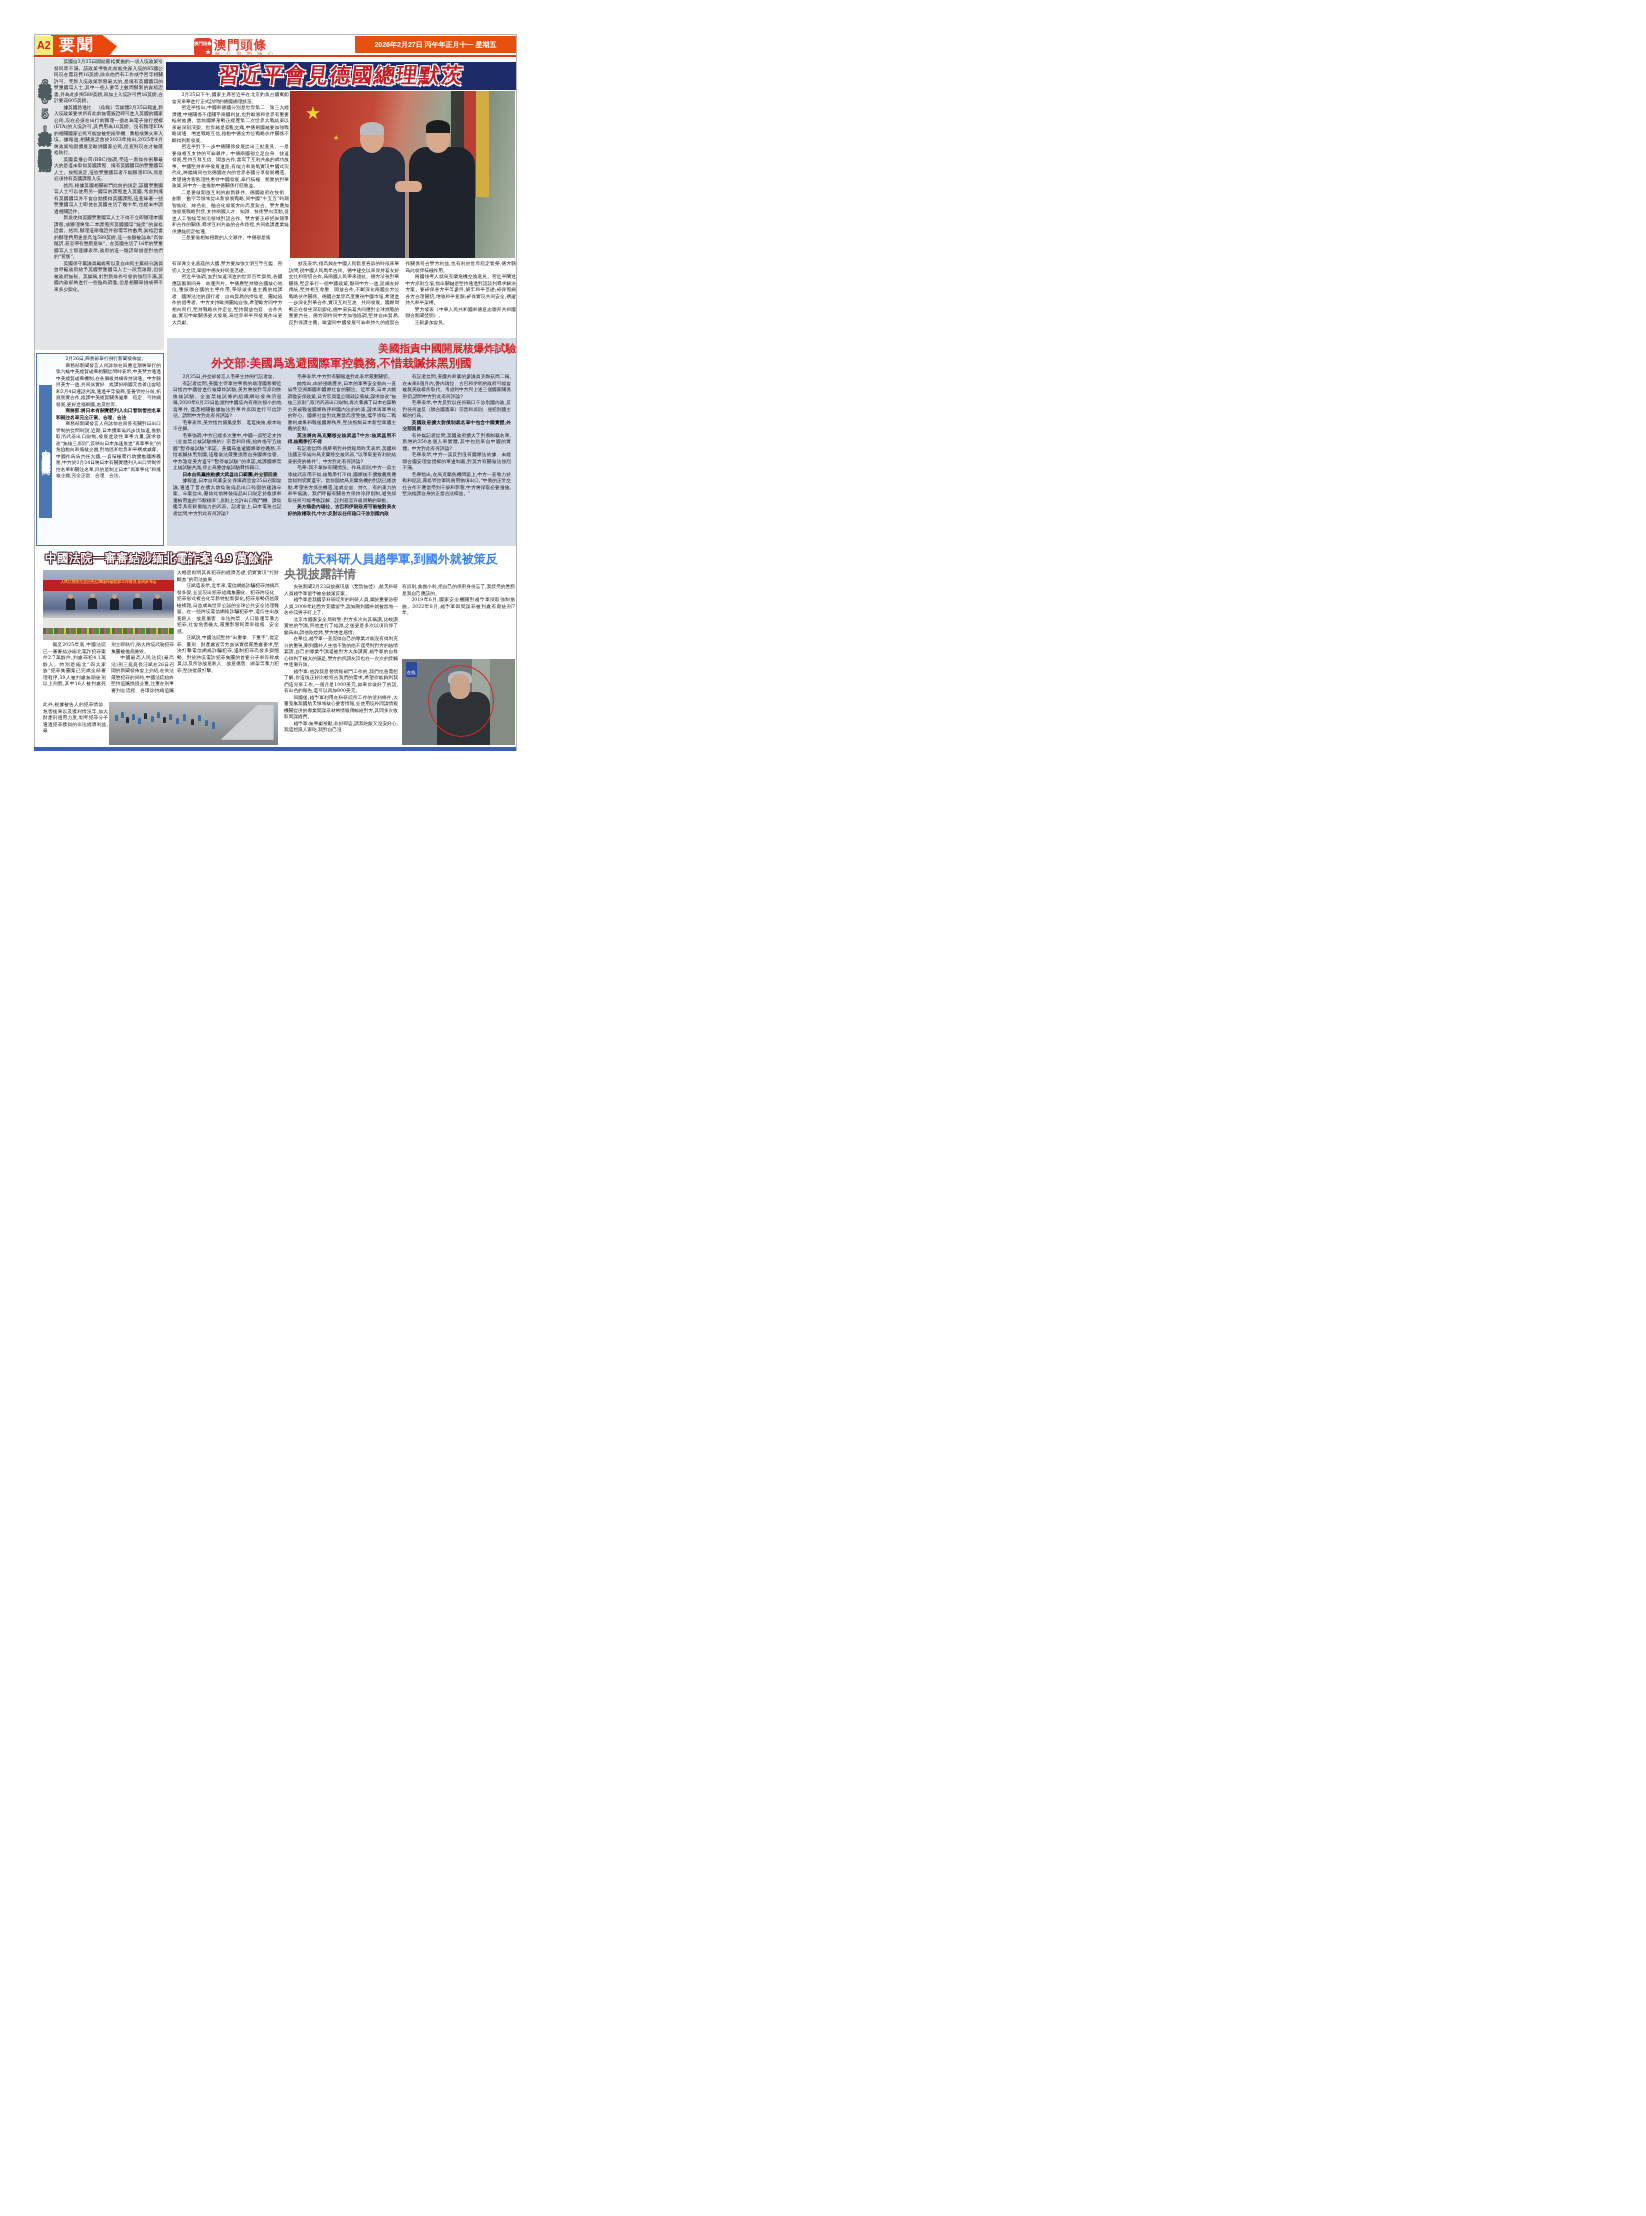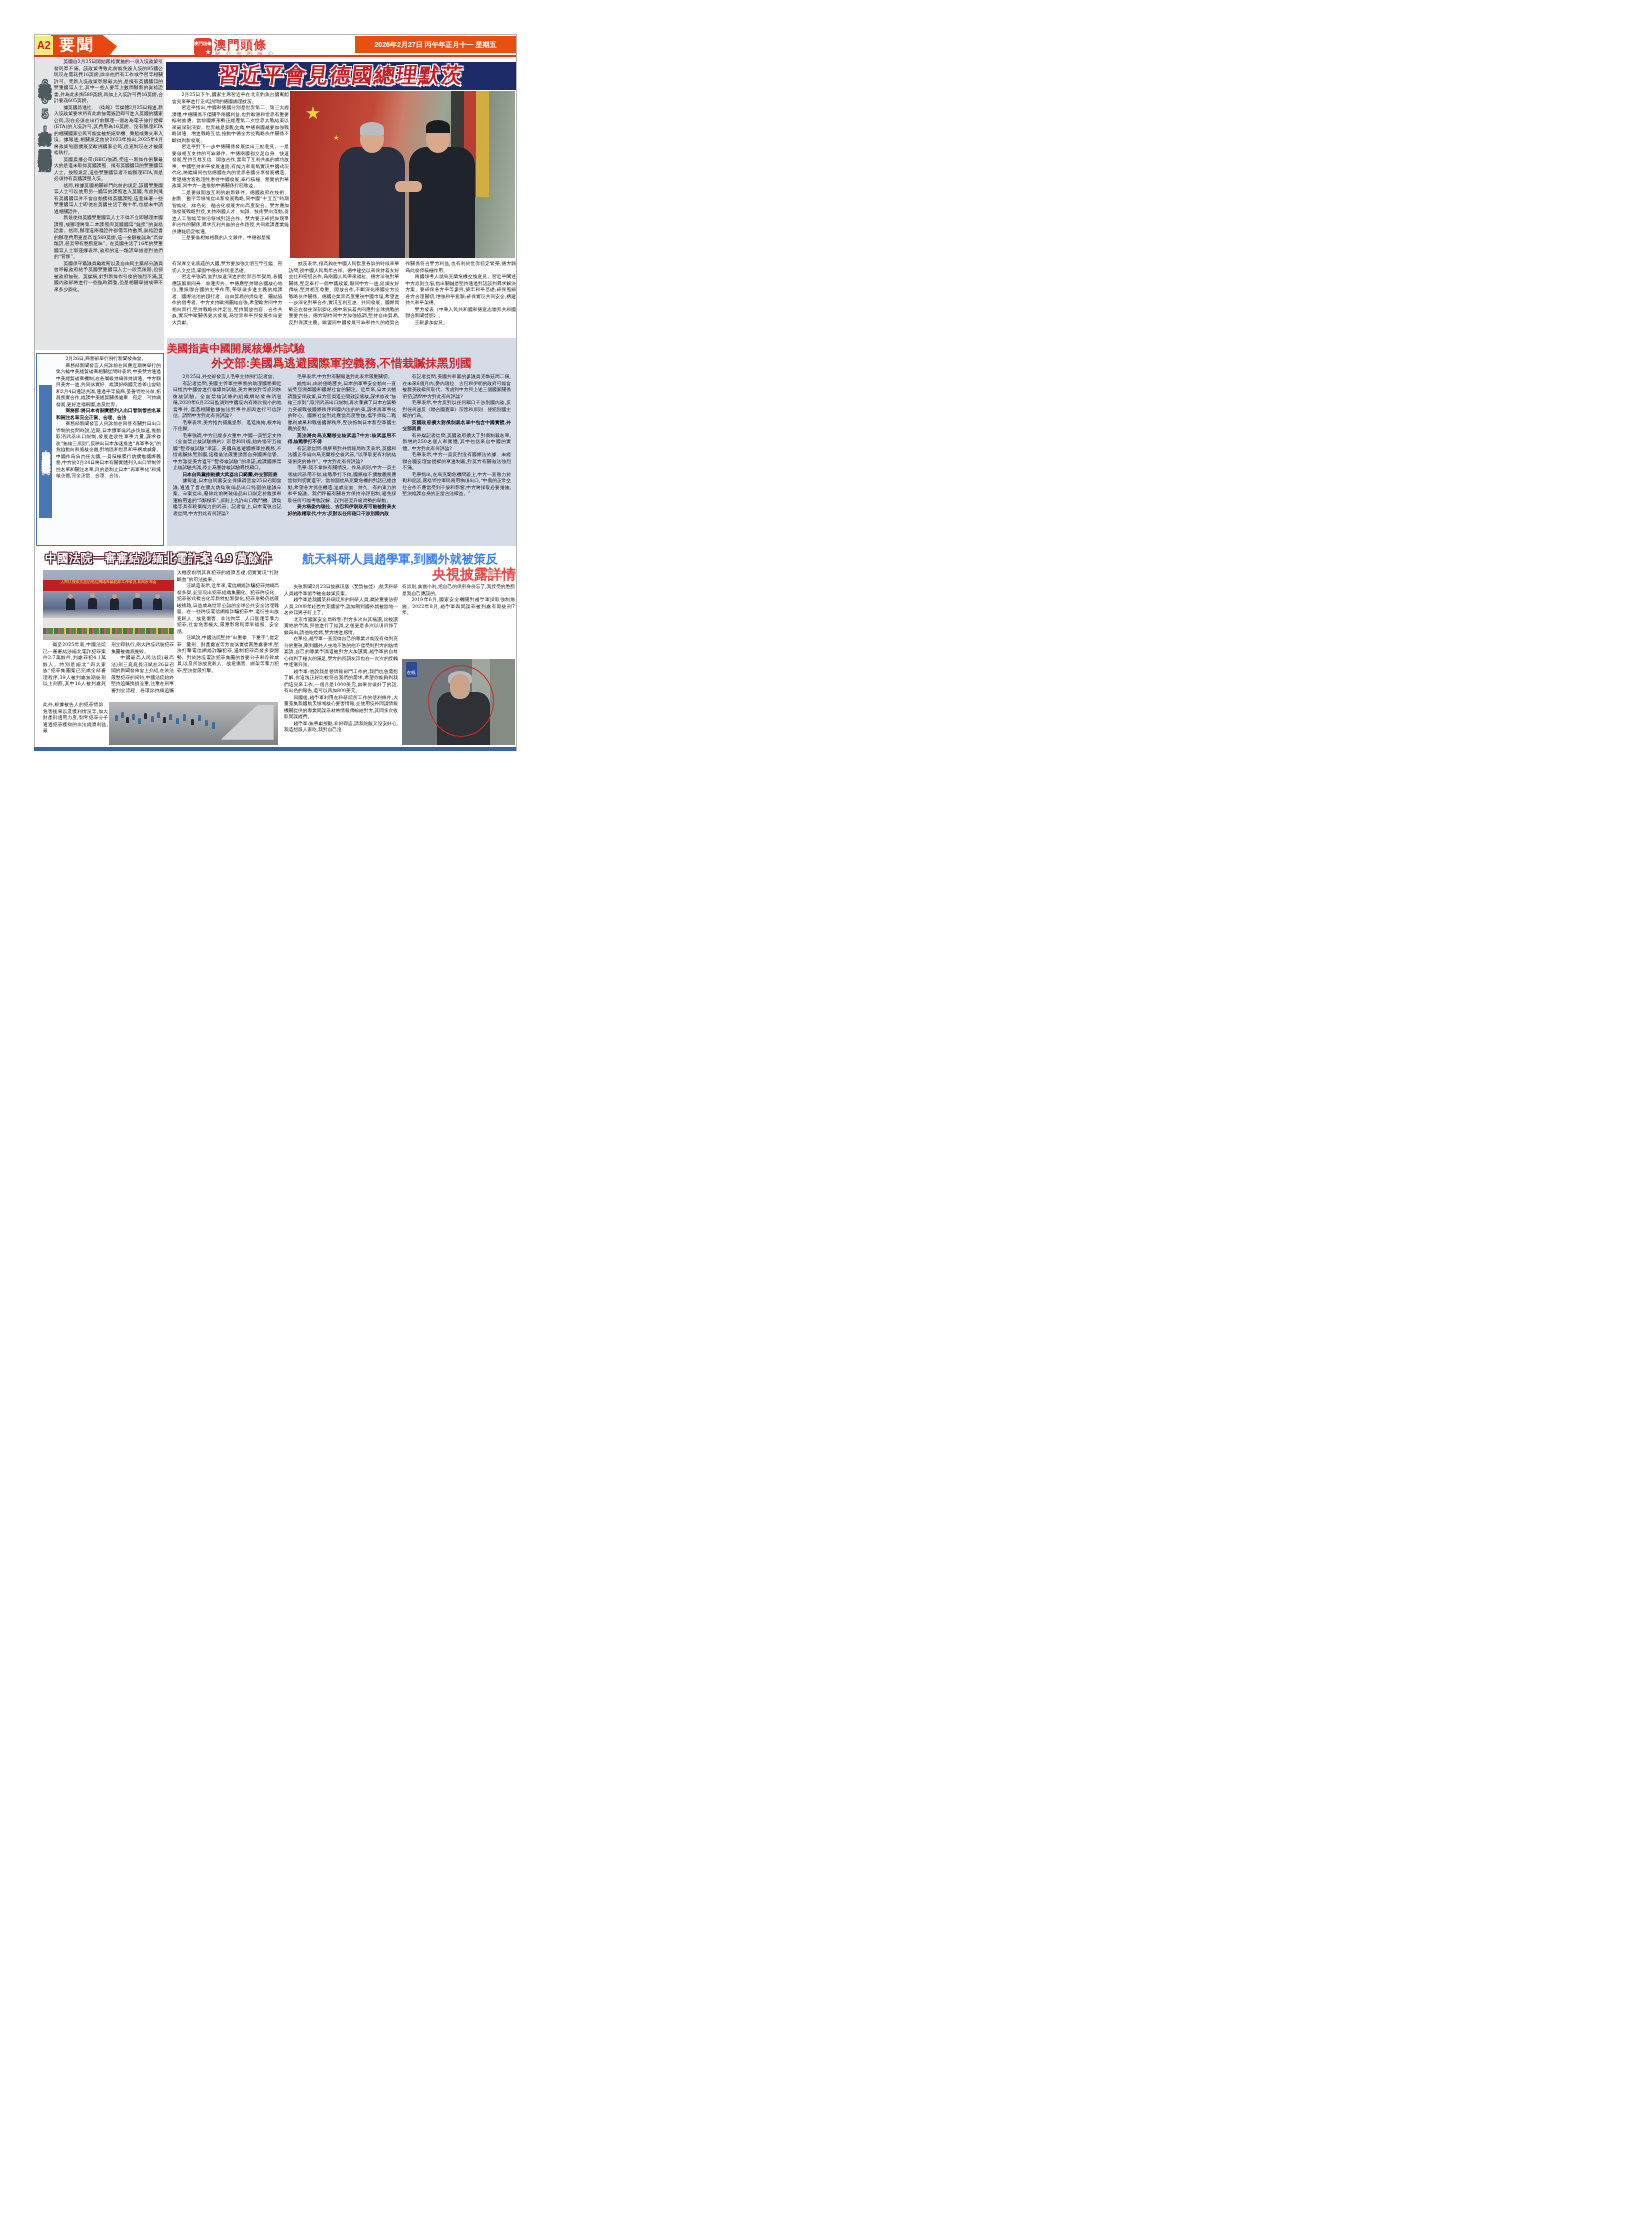--- a/index.html
+++ b/index.html
@@ -50,22 +50,22 @@
   .star { position:absolute; color:#f2d23a; }
   #de-flag { position:absolute; right:26px; top:0; width:38px; height:106px; display:flex; opacity:.85;}
   #de-flag div { flex:1; }
   .suit { position:absolute; bottom:0; width:66px; height:111px; background:#23262e; border-radius:17.7px 17.7px 0 0; }
   .head { position:absolute; width:24px; height:28px; background:#d9a98c; border-radius:50%; }
   .hair { position:absolute; width:24px; height:13.3px; border-radius:50% 50% 0 0; }
   #xi-rest { left:172px; top:261px; width:344px; height:75px; column-count:3; column-gap:6.2px; }
 
   
   #mofa-panel { left:167px; top:338px; width:349px; height:208px; background:#d6dbe8; }
-  #mofa-h1 { left:167px; top:342px; width:349px; text-align:left; color:#d22628;
-    font-family:"Liberation Sans",sans-serif; font-weight:bold; font-size:10.6px; }
+  #mofa-h1 { left:167px; top:342px; width:349px; text-align:right; color:#d22628;
+    font-family:"Liberation Sans",sans-serif; font-weight:bold; font-size:10.6px;padding-left:16px; }
   #mofa-h2 { left:167px; top:356px; width:349px; text-align:center; color:#d22628;
     font-family:"Liberation Sans",sans-serif; font-weight:bold; font-size:11.5px; }
   #mofa-body { left:173px; top:374px; width:338px; height:169px; column-count:3; column-gap:6.2px; }
 
   
   #box { left:36px; top:353px; width:128px; height:193px; background:#fbfcfe; border:1.3px solid #4a77b4; }
   #box-bar { left:39px; top:385px; width:13.3px; height:133px; background:#4a77b4; color:#fff;
     writing-mode:vertical-rl; text-orientation:upright; font-family:"Liberation Sans",sans-serif; font-weight:bold;
     font-size:8.9px; letter-spacing:1.3px; text-align:center; line-height:13.3px;}
   #box-body { left:56px; top:356px; width:105px; height:188px; }
@@ -87,22 +87,22 @@
   #court-leftstrip { left:43px; top:702px; width:65px; height:43px; }
   #police-photo { left:109px; top:702px; width:169px; height:43px; background:linear-gradient(#b7babc,#8e9294 70%,#7d8183); overflow:hidden;}
   .cop { position:absolute; width:3.1px; height:6.2px; background:#3c6ea5; border-radius:1.3px 1.3px 0 0;}
   .cop.dark { background:#23303c; }
   #stair { position:absolute; right:4.4px; top:2.7px; width:53px; height:35px; background:#cfd3d6;
     clip-path:polygon(100% 0,100% 100%,0 100%,70% 0); border-left:0.9px solid #9aa0a4;}
 
   #spy-h1 { left:284px; top:551px; width:232px; text-align:center; color:#3b82f6;
     font-family:"Liberation Sans",sans-serif; font-weight:bold; font-size:12px;
     text-shadow:0.4px 0.4px 0 #fff,-0.4px -0.4px 0 #fff;}
-  #spy-h2 { left:284px; top:566px; width:232px; text-align:right; color:#ef4444;
-    font-family:"Liberation Sans",sans-serif; font-weight:bold; font-size:14px;
+  #spy-h2 { left:284px; top:566px; width:232px; text-align:left; color:#737373;
+    font-family:"Liberation Sans",sans-serif; font-weight:bold; font-size:12px;
     text-shadow:0.4px 0.4px 0 #fff,-0.4px -0.4px 0 #fff;}
   #spy-col1 { left:284px; top:584px; width:114px; height:161px; }
   #spy-col2 { left:402px; top:584px; width:113px; height:72px; }
   #zhao-photo { left:402px; top:659px; width:113px; height:86px; overflow:hidden;
     background:linear-gradient(90deg,#70777b 0 62%,#9fa89f 62% 78%,#848c84 78% 100%); }
   #zhao-tag { position:absolute; left:3.5px; top:2.7px; width:11.5px; height:15px; background:#2a4a9c; color:#fff;
     font-family:"Liberation Sans",sans-serif; font-size:4.4px; text-align:center; padding-top:8px; border-radius:1.3px;}
   #zhao-body { position:absolute; left:35px; bottom:0; width:53px; height:53px; background:#2e3236; border-radius:13.3px 13.3px 0 0;}
   #zhao-head { position:absolute; left:48px; bottom:46px; width:20.4px; height:25px; background:#caa58c; border-radius:46% 46% 40% 40%;}
   #zhao-hair { position:absolute; left:46px; bottom:61px; width:24px; height:13.3px; background:#b9bcbe; border-radius:50% 50% 20% 20%;}

